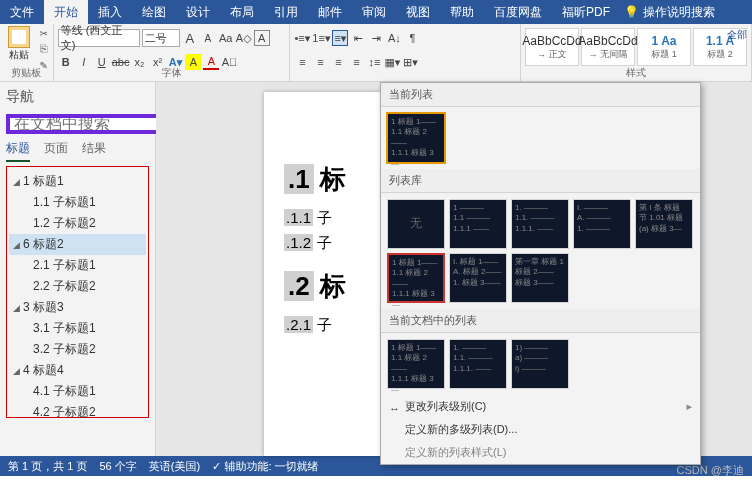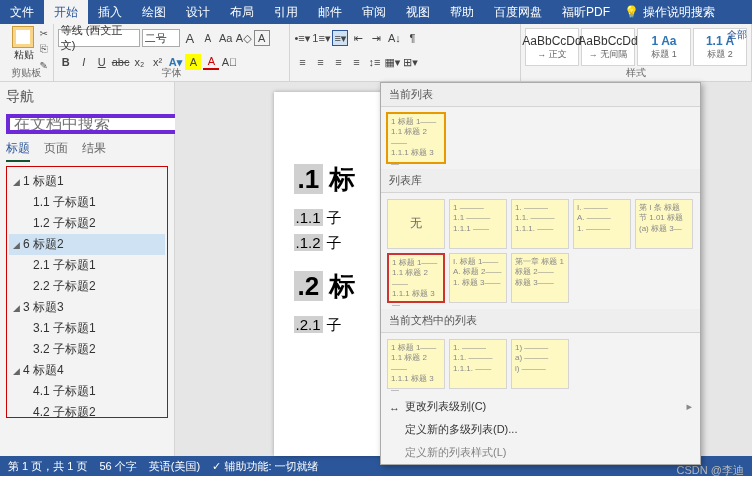--- a/index.html
+++ b/index.html
@@ -8,38 +8,38 @@
 .tab{padding:0 10px;height:24px;display:flex;align-items:center;color:#fff;font-size:12px;cursor:pointer}
 .tab.active{background:#f3f3f3;color:#2b579a}
 .tab.file{color:#fff}
 .search-help{margin-left:4px;display:flex;align-items:center;color:#fff}
 .bulb{color:#ffd965;margin-right:4px}
 .ribbon{height:58px;background:#f3f3f3;border-bottom:1px solid #d4d4d4;display:flex;position:relative}
 .rib-group{border-right:1px solid #d4d4d4;padding:2px 4px 0;display:flex;flex-direction:column;position:relative}
 .rib-label{position:absolute;bottom:1px;left:0;right:0;text-align:center;font-size:10px;color:#666}
 .rib-top{display:flex;align-items:center;gap:2px;height:24px}
 .rib-bot{display:flex;align-items:center;gap:2px;height:24px}
-.paste-btn{display:flex;flex-direction:column;align-items:flex-end;width:30px}
+.paste-btn{display:flex;flex-direction:column;align-items:center;width:30px}
 .paste-ico{width:22px;height:22px;background:#f9d58a;border:1px solid #c99b3a;position:relative}
 .paste-ico::after{content:"";position:absolute;top:3px;left:3px;right:3px;bottom:3px;background:#fff}
 .small-ico{width:14px;height:14px;display:inline-flex;align-items:center;justify-content:center;font-size:10px;color:#555}
 .sel{border:1px solid #ababab;background:#fff;height:18px;font-size:11px;padding:0 2px;display:flex;align-items:center}
 .fontname{width:82px}
 .fontsize{width:38px}
 .btn{min-width:16px;height:16px;display:inline-flex;align-items:center;justify-content:center;font-size:11px;color:#444;cursor:pointer}
 .btn.b{font-weight:bold}
 .btn.i{font-style:italic}
 .btn.u{text-decoration:underline}
 .color-a{color:#c00;border-bottom:2px solid #c00;line-height:10px}
 .style-box{width:54px;height:38px;border:1px solid #d4d4d4;background:#fff;display:flex;flex-direction:column;align-items:center;justify-content:center;font-size:10px}
 .style-sample{font-size:12px;color:#333}
 .style-sample.blue{color:#2e74b5;font-weight:bold}
 .style-name{font-size:9px;color:#666}
 .main{display:flex;height:374px}
-.nav-pane{width:175px;background:#f3f3f3;border-right:1px solid #d4d4d4;padding:6px}
+.nav-pane{width:156px;background:#f3f3f3;border-right:1px solid #d4d4d4;padding:6px}
 .nav-title{color:#555;font-size:14px;margin-bottom:8px}
 .nav-search-wrap{display:flex;margin-bottom:6px}
 .nav-search{flex:1;border:4px solid #6d28d9;height:20px;font-size:16px;padding:0 4px}
 .nav-search-btn{width:22px;border:1px solid #ababab;border-left:0;background:#f8f8f8;display:flex;align-items:center;justify-content:center;color:#2b579a}
 .nav-tabs{display:flex;gap:14px;margin-bottom:4px;font-size:12px}
 .nav-tab{color:#2b579a;padding-bottom:3px;cursor:pointer}
 .nav-tab.active{border-bottom:2px solid #14532d}
 .nav-tab.inactive{color:#666}
 .headings{border:1px solid #cc0000;padding:4px 2px;height:252px}
 .h1{display:flex;align-items:center;font-size:12px;color:#333;padding:2px 4px;cursor:pointer}
@@ -48,21 +48,21 @@
 .h2{padding:2px 4px 2px 24px;font-size:12px;color:#333;cursor:pointer}
 .doc-area{flex:1;background:#e6e6e6;display:flex;justify-content:center;padding-top:10px;position:relative}
 .page{width:380px;background:#fff;box-shadow:0 0 4px rgba(0,0,0,.3);padding:70px 0 0 20px}
 .doc-h1{font-size:26px;font-weight:bold;color:#000;margin-bottom:12px}
 .doc-h1 .num{background:#d0d0d0;padding:0 4px;margin-right:6px}
 .doc-h2{font-size:15px;color:#000;margin:6px 0}
 .doc-h2 .num{background:#d0d0d0;padding:0 2px;margin-right:4px}
 .dropdown{position:absolute;left:380px;top:82px;width:321px;background:#f3f3f3;border:1px solid #ababab;box-shadow:2px 2px 6px rgba(0,0,0,.3);font-size:11px;z-index:10}
 .dd-sect{padding:4px 8px;background:#eee;font-size:11px;color:#555;border-bottom:1px solid #d4d4d4}
 .dd-grid{display:flex;flex-wrap:wrap;gap:4px;padding:6px}
-.dd-item{width:58px;height:50px;border:1px solid #d4d4d4;background:#fef9c3;font-size:8px;color:#888;padding:3px;line-height:1.3;cursor:pointer}
+.dd-item{width:58px;height:50px;border:1px solid #d4d4d4;background:#0f172a;font-size:8px;color:#888;padding:3px;line-height:1.3;cursor:pointer}
 .dd-item.none{display:flex;align-items:center;justify-content:center;font-size:12px;color:#666}
 .dd-item.hl{border:1px solid #e69900;outline:1px solid #e69900}
 .dd-item.red{border:2px solid #cc3333}
 .dd-row{padding:4px 8px;cursor:pointer;display:flex;align-items:center}
 .dd-row .arrow{margin-left:auto;color:#888}
 .statusbar{height:20px;background:#2b579a;color:#fff;display:flex;align-items:center;font-size:11px;padding:0 8px;gap:12px}
 .watermark{position:absolute;right:8px;bottom:22px;font-size:11px;color:#bbb}
 </style>
 </head>
 <body>

